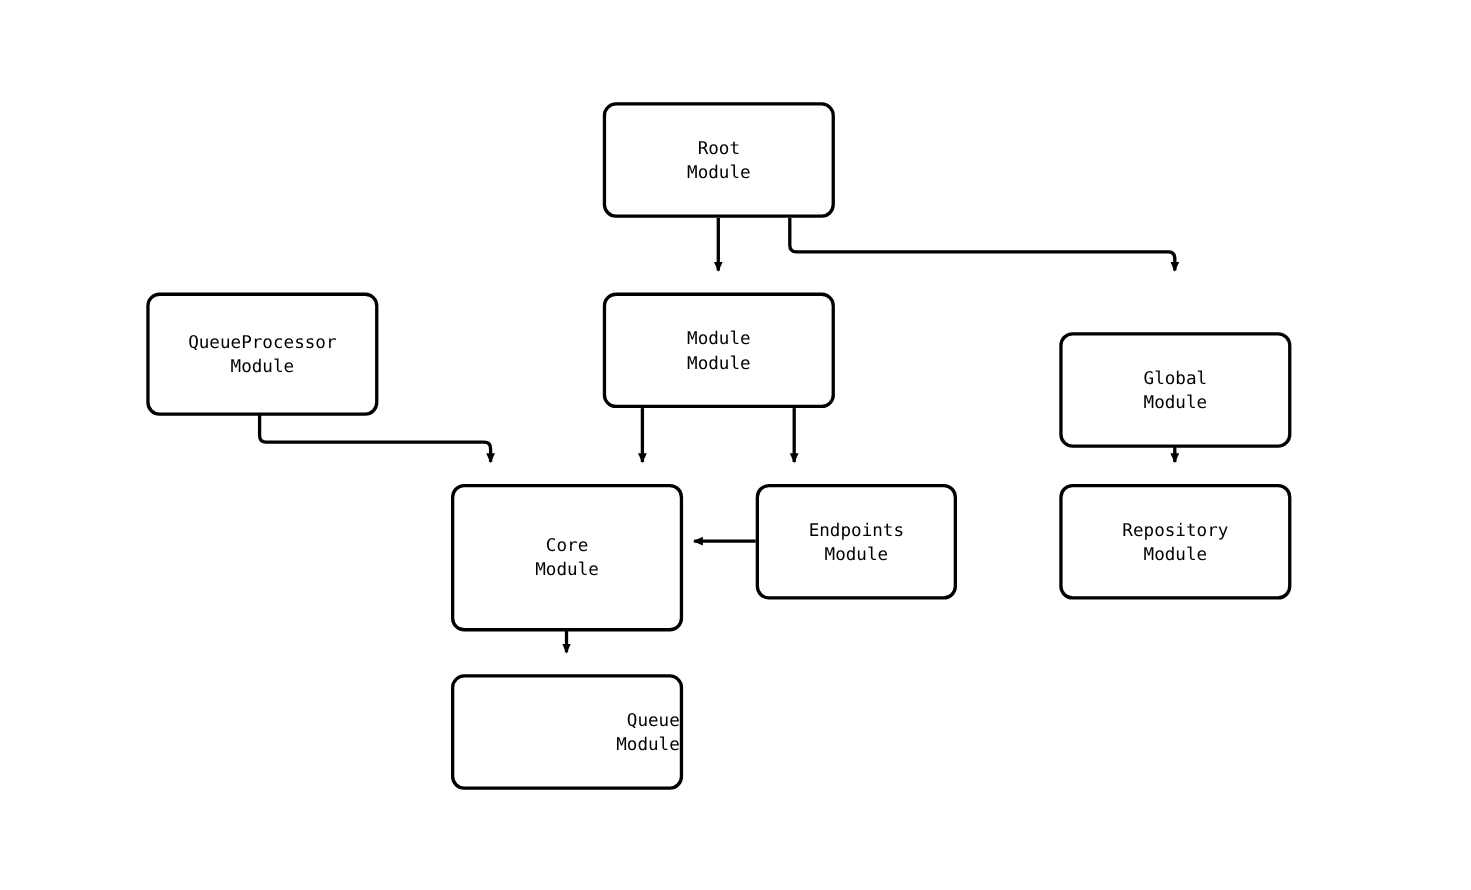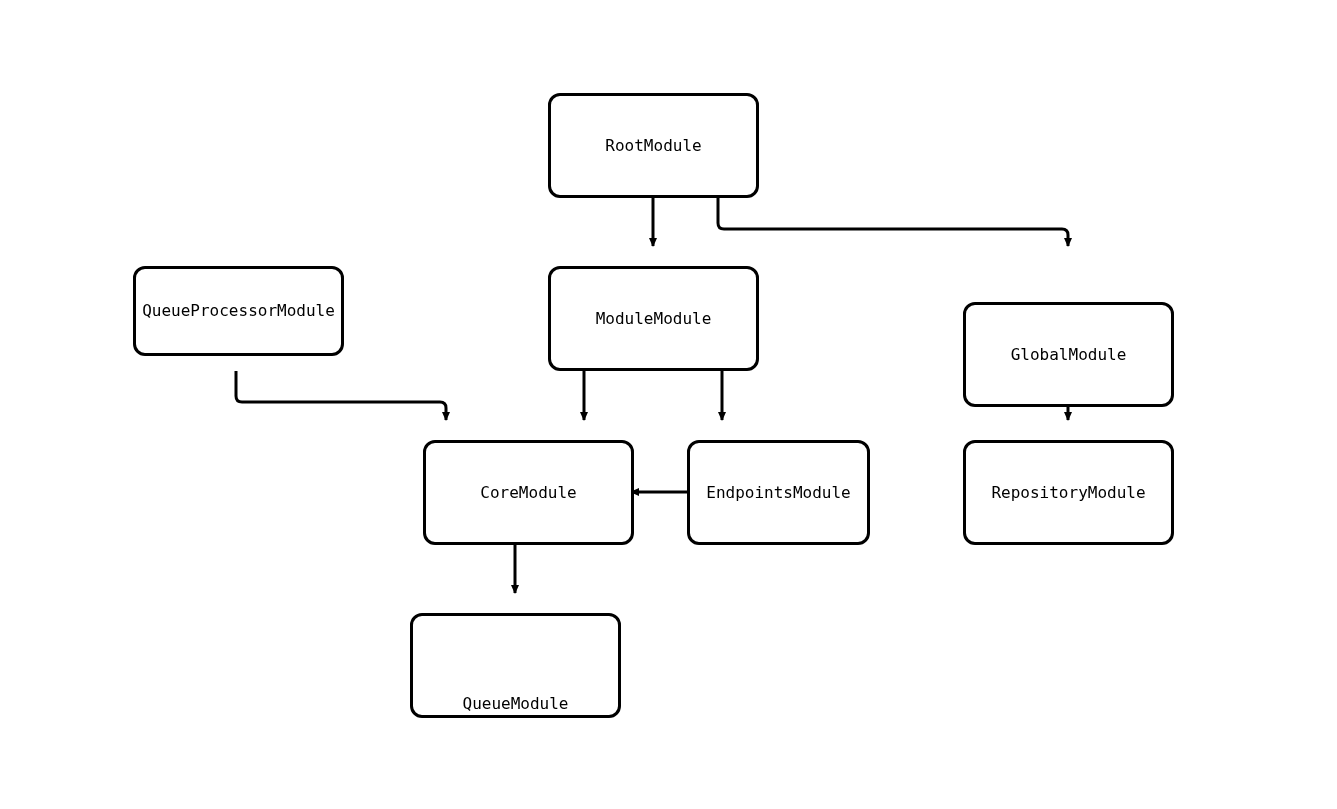--- a/index.html
+++ b/index.html
@@ -17,21 +17,21 @@
     background: #ffffff;
     overflow: hidden;
   }
   .node {
     position: absolute;
     box-sizing: border-box;
     border: 3px solid #000000;
     border-radius: 12px;
     background: #ffffff;
     display: flex;
-    flex-direction: row;
+    flex-direction: column;
     align-items: center;
     justify-content: center;
     z-index: 2;
   }
   .node-line {
     font-family: "DejaVu Sans Mono", monospace;
     font-size: 16px;
     line-height: 22px;
     color: #000000;
     white-space: pre;
@@ -89,36 +89,36 @@
     <g>
       <path d="M515,545 L515,593" stroke="#000000" stroke-width="3" fill="none" marker-end="url(#arrow)"></path>
     </g>
   </svg>
 
   <div class="node" style="left:548px; top:93px; width:211px; height:105px;">
     <div class="node-line">Root</div>
     <div class="node-line">Module</div>
   </div>
 
-  <div class="node" style="left:133px; top:266px; width:211px; height:90px;">
+  <div class="node" style="left:133px; top:266px; width:211px; height:112px;">
     <div class="node-line">QueueProcessor</div>
     <div class="node-line">Module</div>
   </div>
 
   <div class="node" style="left:548px; top:266px; width:211px; height:105px;">
     <div class="node-line">Module</div>
     <div class="node-line">Module</div>
   </div>
 
   <div class="node" style="left:963px; top:266px; width:211px; height:105px;margin-top:36px;">
     <div class="node-line">Global</div>
     <div class="node-line">Module</div>
   </div>
 
-  <div class="node" style="left:423px; top:440px; width:211px; height:105px;">
+  <div class="node" style="left:410px; top:440px; width:211px; height:134px;">
     <div class="node-line">Core</div>
     <div class="node-line">Module</div>
   </div>
 
   <div class="node" style="left:687px; top:440px; width:183px; height:105px;">
     <div class="node-line">Endpoints</div>
     <div class="node-line">Module</div>
   </div>
 
   <div class="node" style="left:963px; top:440px; width:211px; height:105px;">

